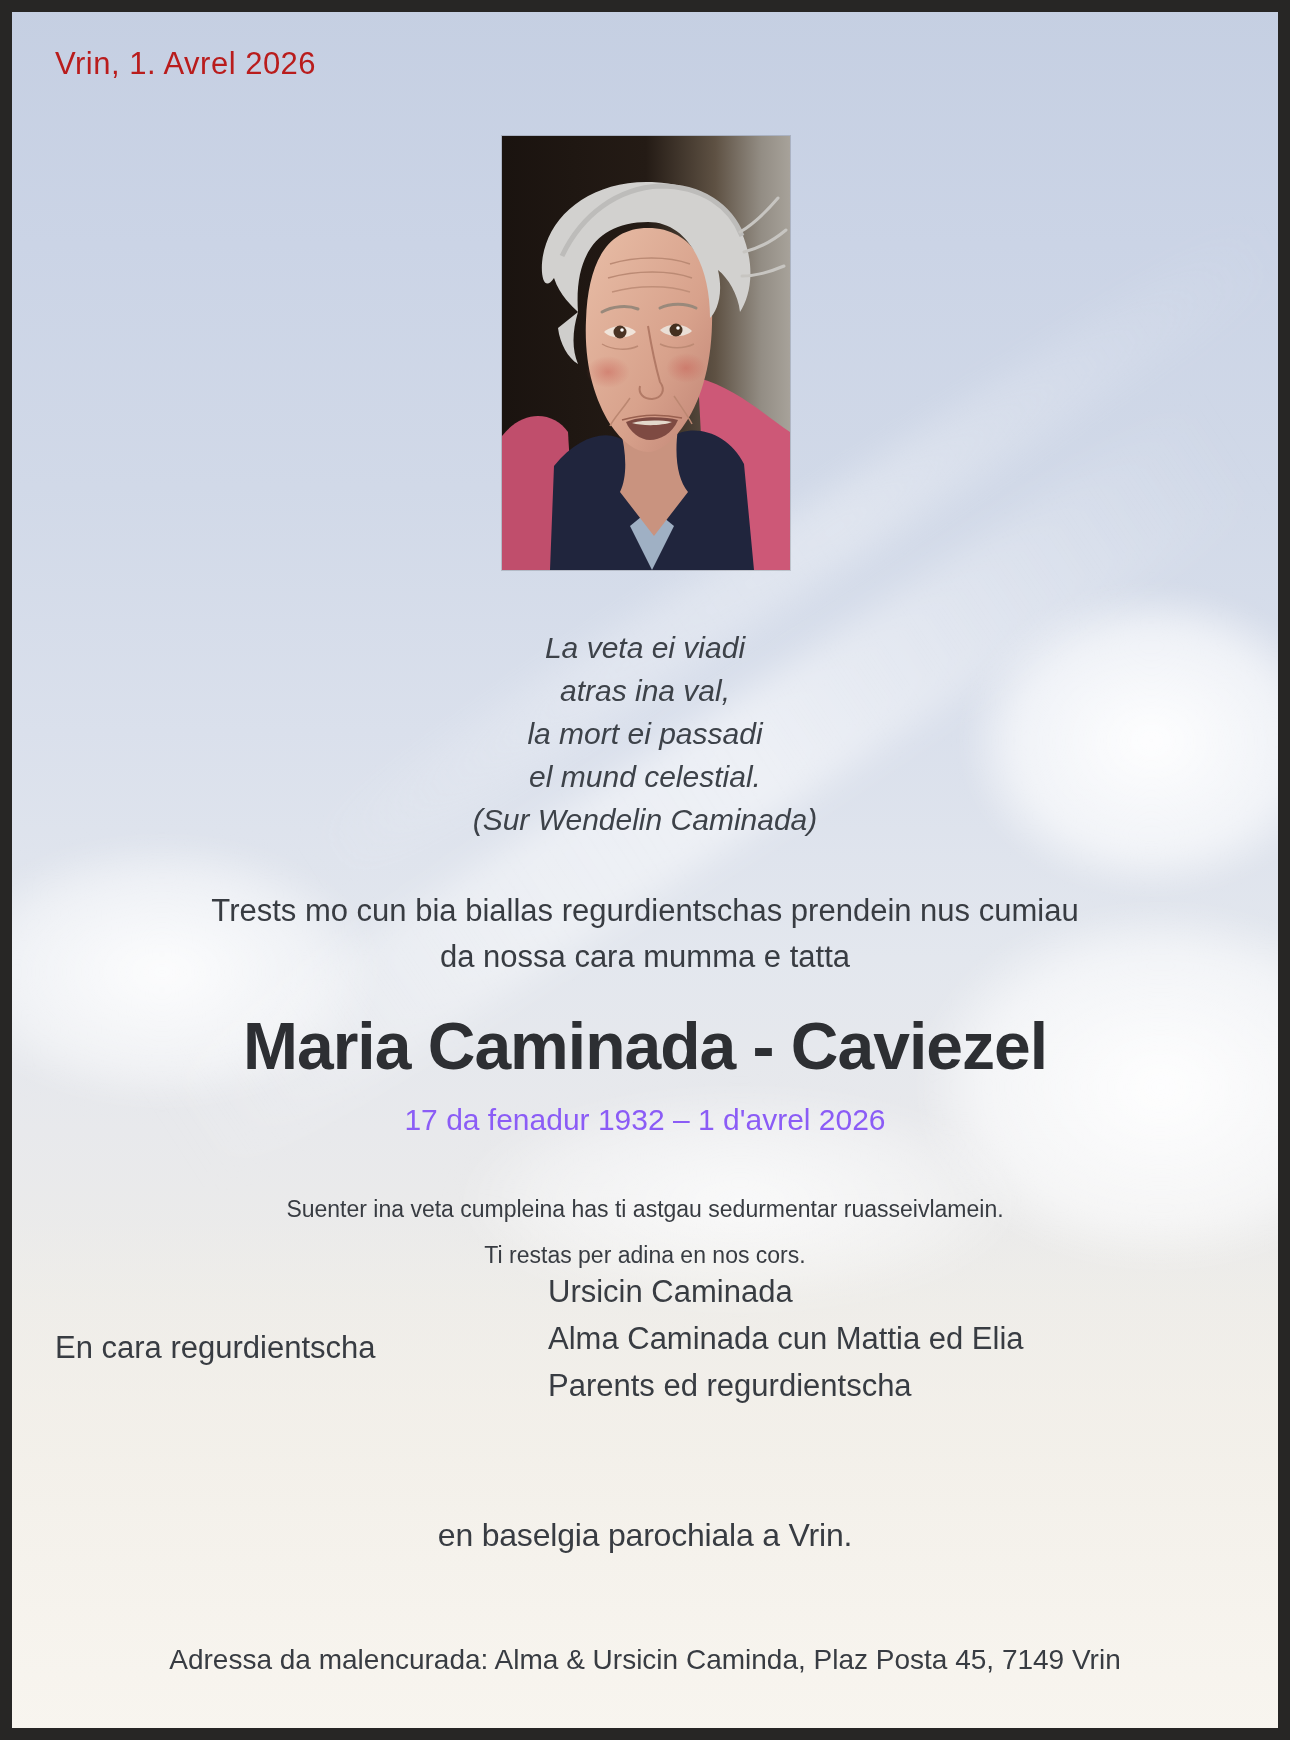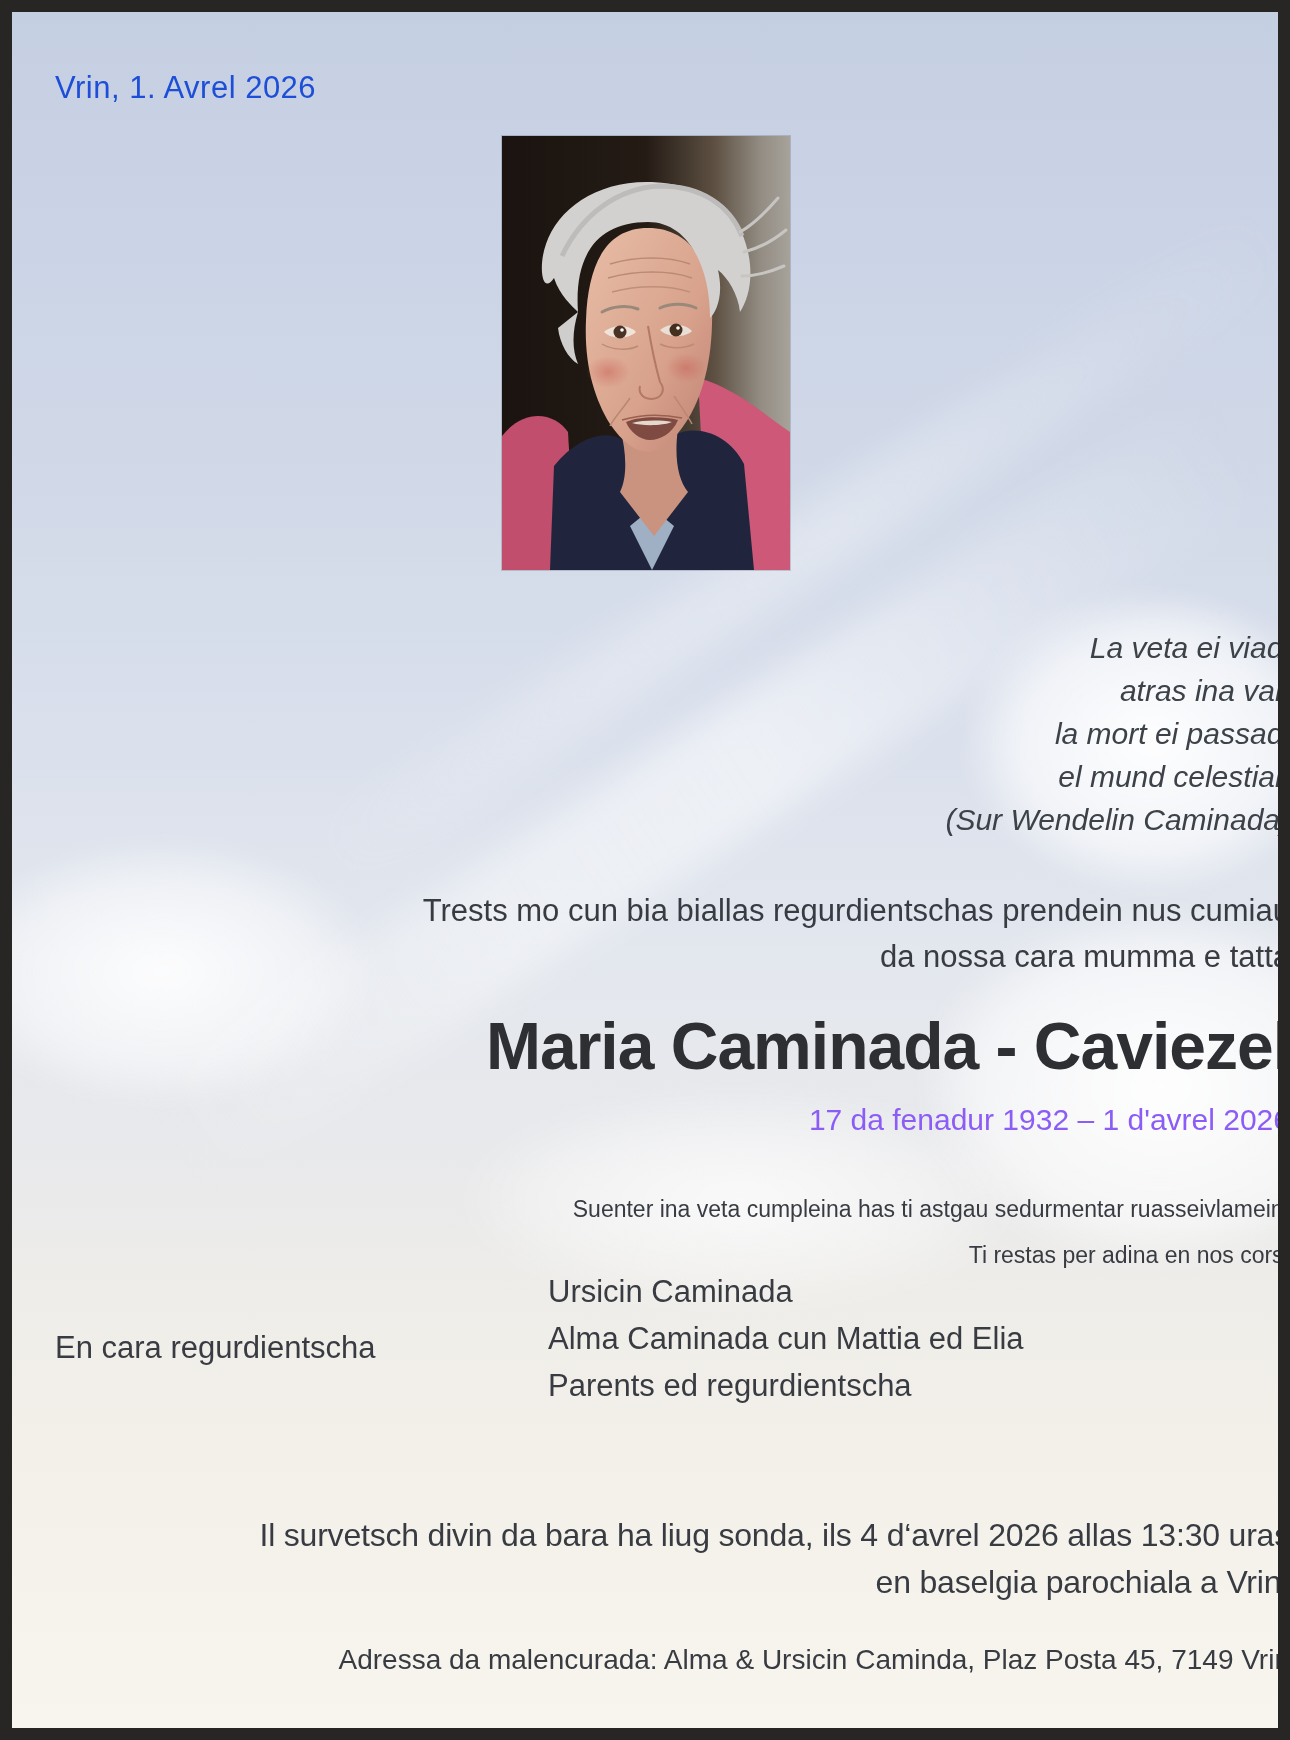--- a/index.html
+++ b/index.html
@@ -57,22 +57,22 @@
       rgba(243,240,234,.8) 45%, rgba(248,245,239,.97) 100%);
   }
   
   .frame{
     position:absolute;inset:0;z-index:40;pointer-events:none;
     border:12px solid #272625;
   }
   
   .content{position:absolute;inset:0;z-index:10;}
   .abs{position:absolute;}
-  .center{left:0;width:1290px;text-align:right;}
-  .date-line{left:55px;top:46px;font-size:31px;letter-spacing:.5px;color:#1d4ed8;margin-top:24px;}
+  .center{left:0;width:1290px;text-align:center;}
+  .date-line{left:55px;top:46px;font-size:31px;letter-spacing:.5px;color:#b91c1c;}
   .photo{
     left:502px;top:136px;width:288px;height:434px;
     box-shadow:0 0 0 1px rgba(0,0,0,.15);
   }
   .photo svg{display:block;width:288px;height:434px;}
   .poem{top:626px;font-size:30px;font-style:italic;line-height:43px;color:#3d4249;}
   .announce{top:888px;font-size:31px;line-height:46px;}
   .deceased-name{
     top:1004px;font-size:66px;font-weight:bold;letter-spacing:-1px;color:#2d2f33;line-height:84px;
   }
@@ -191,21 +191,20 @@
     </div>
 
     <div class="abs mourning-label">En cara regurdientscha</div>
     <div class="abs family-list">
       <div>Ursicin Caminada</div>
       <div>Alma Caminada cun Mattia ed Elia</div>
       <div>Parents ed regurdientscha</div>
     </div>
 
     <div class="abs center service">
-      <div>Il survetsch divin da bara ha liug sonda, ils 4 d‘avrel 2026 allas 13:30 uras</div>
       <div>en baselgia parochiala a Vrin.</div>
     </div>
 
     <div class="abs center address-line">Adressa da malencurada: Alma &amp; Ursicin Caminda, Plaz Posta 45, 7149 Vrin</div>
 
   </div>
 
   <div class="frame"></div>
 </div>
 

